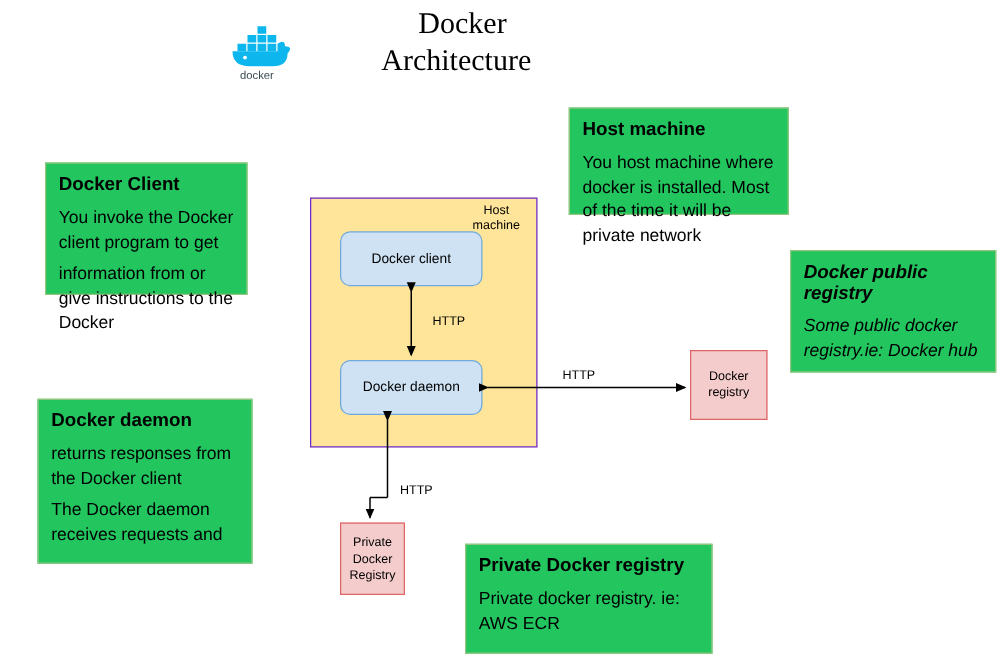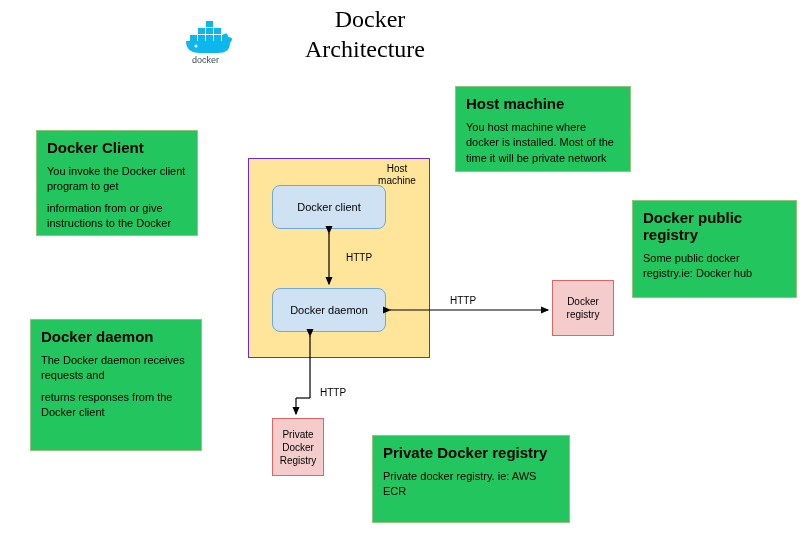--- a/index.html
+++ b/index.html
@@ -27,21 +27,21 @@
       background: #22c55e;
       border: 1px solid #93c47d;
       padding: 8px 10px;
     }
     .green-box h3 {
       font-size: 15px;
       font-weight: bold;
       margin-bottom: 8px;
     }
     .green-box p {
-      font-size: 11px;
+      font-size: 14px;
       line-height: 1.4;
       margin-bottom: 6px;
     }
     .yellow-box {
       position: absolute;
       background: #ffe599;
       border: 1px solid #6d28d9;
     }
     .yellow-label {
       position: absolute;
@@ -112,29 +112,29 @@
   <h3>Docker Client</h3>
   <p>You invoke the Docker client program to get</p>
   <p>information from or give instructions to the Docker</p>
 </div>
 
 <div class="green-box" style="left:455px; top:86px; width:176px; height:86px;">
   <h3>Host machine</h3>
   <p>You host machine where docker is installed. Most of the time it will be private network</p>
 </div>
 
-<div class="green-box" style="left:632px; top:200px; width:165px; height:98px;">
+<div class="green-box" style="left:632px; top:200px; width:165px; height:98px;font-style:italic;">
   <h3>Docker public registry</h3>
   <p>Some public docker registry.ie: Docker hub</p>
 </div>
 
 <div class="green-box" style="left:30px; top:319px; width:172px; height:132px;">
   <h3>Docker daemon</h3>
+  <p>returns responses from the Docker client</p>
   <p>The Docker daemon receives requests and</p>
-  <p>returns responses from the Docker client</p>
 </div>
 
 <div class="green-box" style="left:372px; top:435px; width:198px; height:88px;">
   <h3>Private Docker registry</h3>
   <p>Private docker registry. ie: AWS ECR</p>
 </div>
 
 <div class="yellow-box" style="left:248px; top:158px; width:182px; height:200px;">
   <div class="yellow-label" style="right:8px; top:4px; width:48px;">Host<br>machine</div>
 </div>

